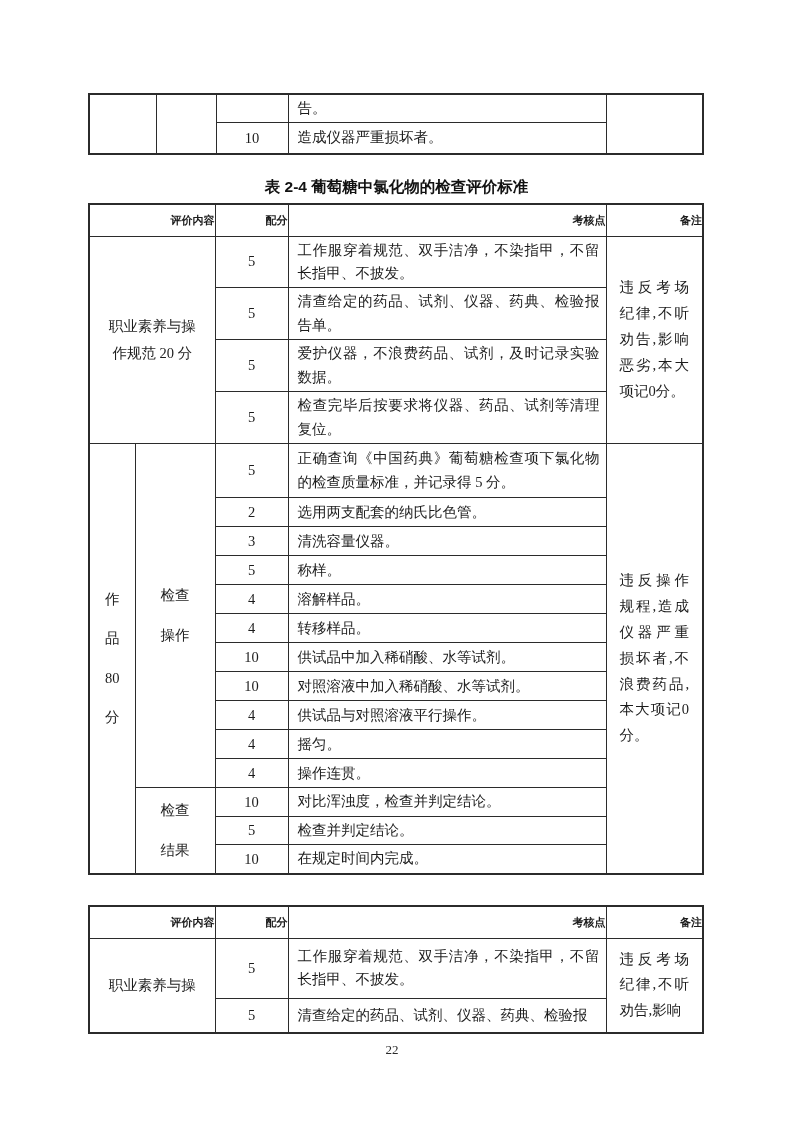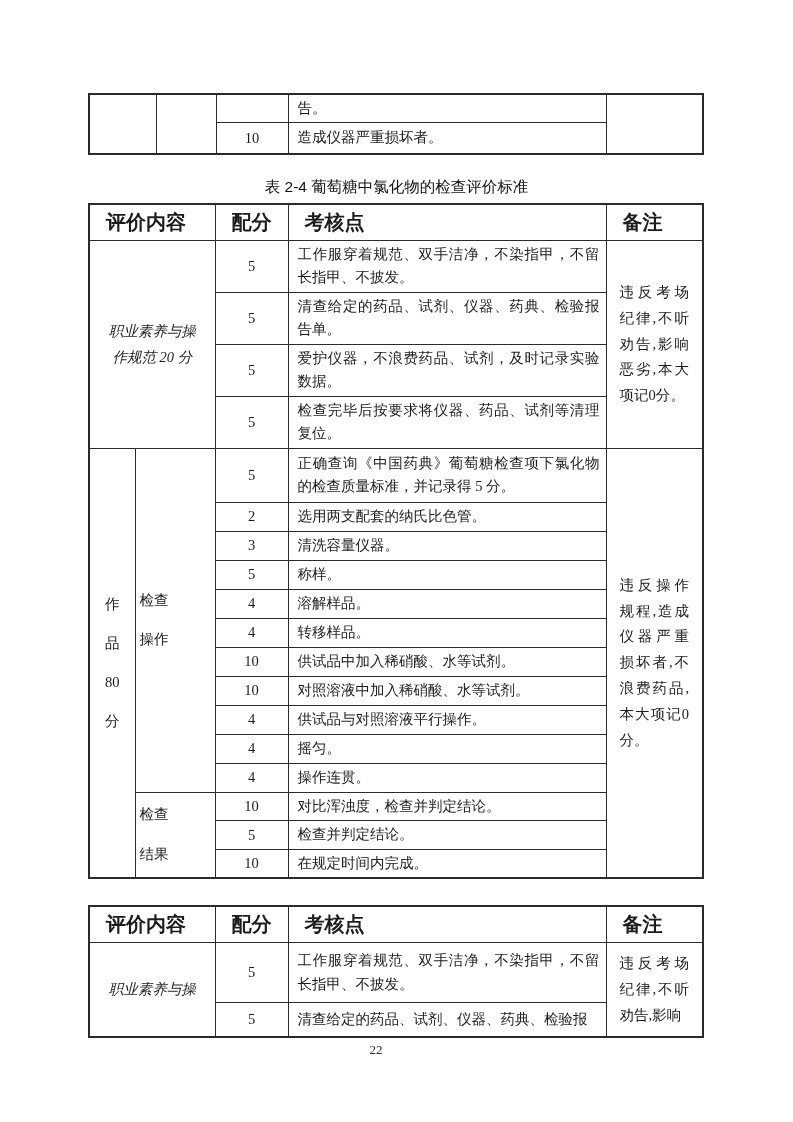--- a/index.html
+++ b/index.html
@@ -17,75 +17,76 @@
     position: absolute;
     border-collapse: collapse;
     table-layout: fixed;
     font-size: 14.5px;
     border: 2px solid #2b2b2b;
   }
   .tbl td, .tbl th { border: 1px solid #2b2b2b; vertical-align: middle; overflow: hidden; }
   .tbl th {
     font-family: "Liberation Sans", sans-serif;
     font-weight: bold;
-    font-size: 20px;
-    text-align: left;
-    padding: 4px 16px;
+    font-size: 11px;
+    text-align: right;
+    padding: 4px 0;
   }
   td.score { text-align: center; padding: 0 6px; }
   td.point {
     text-align: justify;
     padding: 2px 6px 2px 9px;
     line-height: 1.62;
   }
   td.remark {
     text-align: justify;
     padding: 8px 13px;
     line-height: 1.78;
   }
   td.label-cell {
     text-align: center;
     padding: 0 13px;
     line-height: 1.85;
-    font-style: italic;
   }
   td.vert {
     white-space: pre-line;
     text-align: center;
     line-height: 2.7;
     padding: 0 2px;
   }
   td.sub {
     white-space: pre-line;
+    text-align: center;
     line-height: 2.75;
-    padding: 0 4px;
+    padding: 0 12px;
     margin-left: 20px;
   }
   
   tr.rh24 { height: 24px; } tr.rh26 { height: 26px; } tr.rh29 { height: 29px; }
   tr.rh30 { height: 30px; } tr.rh31 { height: 31px; } tr.rh32 { height: 32px; }
   tr.rh49 { height: 49px; } tr.rh54 { height: 54px; }
   .tbl-title {
     position: absolute;
     left: 0;
     width: 793px;
     text-align: center;
     font-family: "Liberation Sans", sans-serif;
-    font-weight: normal;
+    font-weight: bold;
     font-size: 15.5px;
     color: #121212;
   }
   .page-number {
     position: absolute;
     top: 1042px;
     left: 0;
     width: 752px;
     text-align: center;
     font-size: 13px;
     color: #2a2a2a;
+    padding-left: 16px;
   }
   .frag { top: 93px;  left: 88px; width: 614px; }
   .t24  { top: 203px; left: 88px; width: 614px; }
   .t25  { top: 905px; left: 88px; width: 614px; }
   .title-24 { top: 177px; }
   .title-25 { top: 880px; }
 </style>
 </head>
 <body>
 

